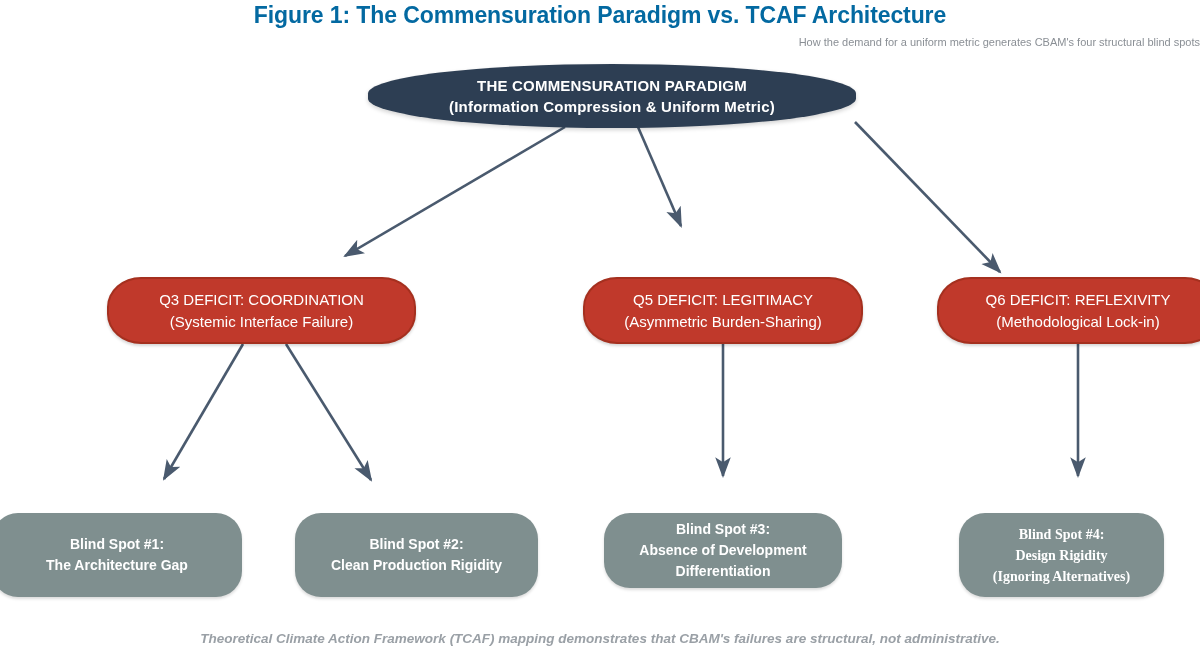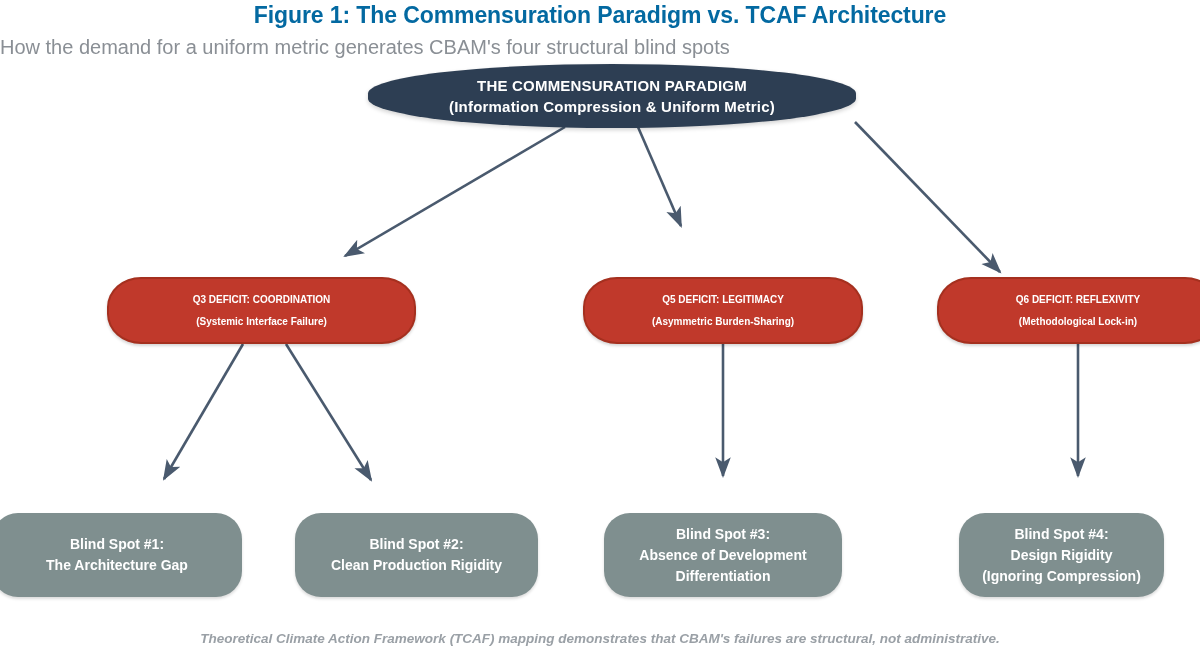--- a/index.html
+++ b/index.html
@@ -28,22 +28,22 @@
     font-size: 23px;
     font-weight: bold;
     color: #0369a1;
     letter-spacing: -0.1px;
   }
   .fig-subtitle {
     position: absolute;
     left: 0;
     top: 36px;
     width: 1200px;
-    text-align: left;
-    font-size: 20px;
+    text-align: right;
+    font-size: 11px;
     font-weight: normal;
     color: #8a8f95;
   }
 
   
   #connectors {
     position: absolute;
     left: 0;
     top: 0;
     width: 1200px;
@@ -81,22 +81,22 @@
   }
 
   
   .node-deficit {
     background: #c0392b;
     border: 2px solid #a5301f;
     border-radius: 34px / 30px;
     box-shadow: 0 2px 3px rgba(0,0,0,0.16);
   }
   .node-deficit .line {
-    font-size: 10px;
-    font-weight: bold;
+    font-size: 15px;
+    font-weight: normal;
     line-height: 22px;
   }
 
   
   .node-blindspot {
     background: #7f8f8f;
     border-radius: 26px;
     box-shadow: 0 2px 3px rgba(0,0,0,0.14);
   }
   .node-blindspot .line {
@@ -169,27 +169,27 @@
     <span class="line">The Architecture Gap</span>
 
   </div>
 
   <div class="node node-blindspot" style="left:295px; top:513px; width:243px; height:84px;">
     <span class="line">Blind Spot #2:</span>
     <span class="line">Clean Production Rigidity</span>
 
   </div>
 
-  <div class="node node-blindspot" style="left:604px; top:513px; width:238px; height:84px;">
+  <div class="node node-blindspot" style="left:604px; top:513px; width:238px; height:75px;">
     <span class="line">Blind Spot #3:</span>
     <span class="line">Absence of Development</span>
     <span class="line">Differentiation</span>
   </div>
 
-  <div class="node node-blindspot" style="left:959px; top:513px; width:205px; height:84px;">
+  <div class="node node-blindspot" style="left:959px; top:513px; width:205px; height:84px;font-family:Liberation Serif, serif;">
     <span class="line">Blind Spot #4:</span>
     <span class="line">Design Rigidity</span>
-    <span class="line">(Ignoring Compression)</span>
+    <span class="line">(Ignoring Alternatives)</span>
   </div>
 
   <div class="fig-footer">Theoretical Climate Action Framework (TCAF) mapping demonstrates that CBAM's failures are structural, not administrative.</div>
 
 </div>
 
 </body></html>

